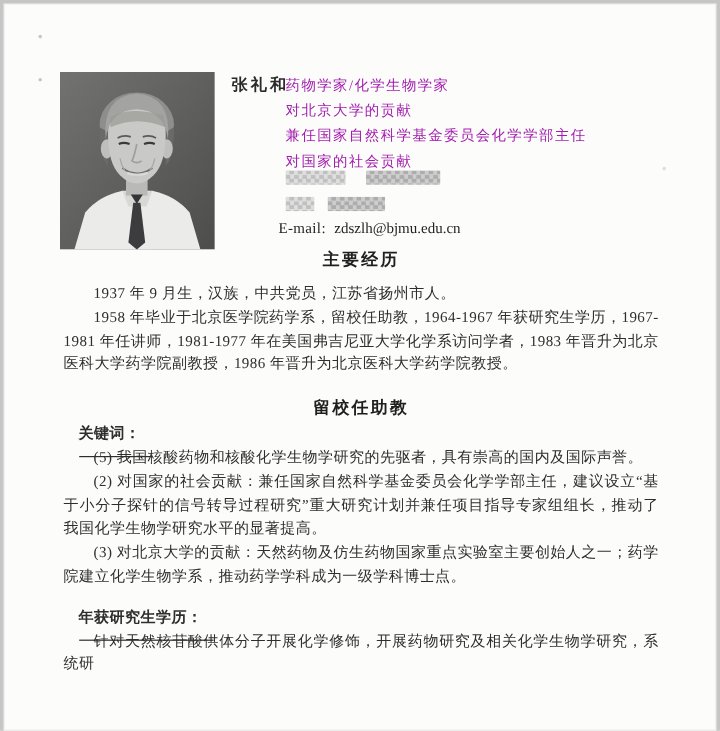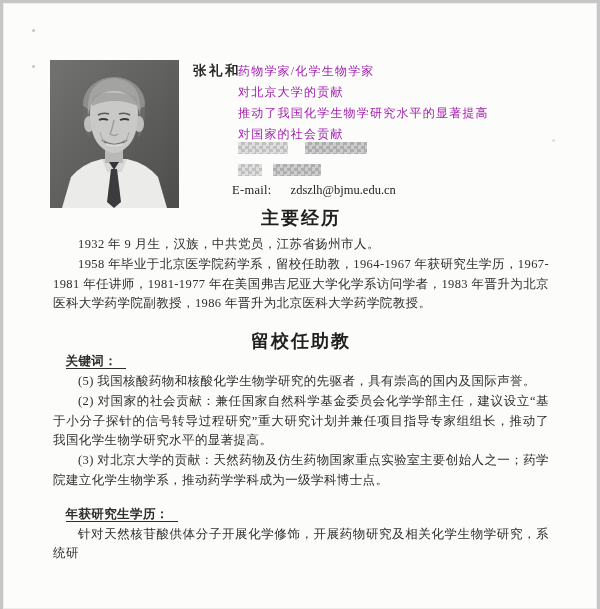--- a/index.html
+++ b/index.html
@@ -37,38 +37,38 @@
   .r1 { top:139px; }
   .r2 { top:161px; }
   .mosaic { display:inline-block; height:12px; vertical-align:top; border-radius:1px;
     background-color:#cfcfcf;
     background-image:repeating-conic-gradient(#c0c0c0 0% 25%, #dedede 0% 50%);
     background-size:7px 7px; }
   .mosaic.dk { background-image:repeating-conic-gradient(#adadad 0% 25%, #cdcdcd 0% 50%); }
 
   .email { position:absolute; left:229px; top:180px; font-size:12.5px; color:#242424; }
   .email .lbl { letter-spacing:.3px; }
-  .email .val { margin-left:19px; }
+  .email .val { margin-left:7px; }
 
   
   .content {
     position:absolute; left:50px; top:204px; width:496px;
     font-size:12.5px; line-height:19.8px; text-align:justify;
     letter-spacing:.4px;
   }
   .content h2 {
-    font-size:18px; line-height:22px; font-weight:bold; text-align:center;
+    font-size:14px; line-height:22px; font-weight:bold; text-align:center;
     letter-spacing:2px; color:#1f1f1f; margin:0 0 6px 0;
   }
   .content h2.h-second { margin:16px 0 0 0; }
   .content p { margin:0; text-indent:2em; }
   .content p.lbl { text-indent:1em; }
   .content p.lbl .u {
     font-weight:bold; border-bottom:1.2px solid #2e2e2e;
-    padding-right:9px; padding-bottom:0;
+    padding-right:9px; padding-bottom:12px;
   }
   .content p.det { margin-top:14px; }
   .content p.partial { text-indent:2em; }
 </style>
 </head>
 <body>
 
 <div class="page">
 
   <span class="speck s1"></span>
@@ -117,37 +117,37 @@
       <path d="M52,80 Q64,89 77,80" stroke="#6e6e6c" stroke-width="1.6" fill="none"></path>
       <path d="M50,72 Q51,78 54,82" stroke="#a8a8a6" stroke-width="1.1" fill="none"></path>
       <path d="M79,72 Q78,78 75,82" stroke="#a8a8a6" stroke-width="1.1" fill="none"></path>
       <path d="M56,84 Q64,87 73,84" stroke="#e0e0de" stroke-width="2" fill="none" opacity="0.8"></path>
     </svg>
   </div>
 
   <div class="name">张礼和</div>
   <div class="pline pl-title">药物学家/化学生物学家</div>
   <div class="pline pl-a1">对北京大学的贡献</div>
-  <div class="pline pl-a2">推动了我国化学生物学研究水平的显著提高</div>
+  <div class="pline pl-a2">兼任国家自然科学基金委员会化学学部主任</div>
   <div class="pline pl-a3">对国家的社会贡献</div>
 
   <div class="redact r1" style="left:235px;">
     <span class="mosaic" style="width:50px;"></span><span class="mosaic dk" style="width:62px; margin-left:17px;"></span>
   </div>
   <div class="redact r2" style="left:235px;">
     <span class="mosaic" style="width:24px;"></span><span class="mosaic dk" style="width:48px; margin-left:11px;"></span>
   </div>
 
   <div class="email">
     <span class="lbl">E-mail:</span><span class="val">zdszlh@bjmu.edu.cn</span>
   </div>
 
   <div class="content">
     <h2>主要经历</h2>
-    <p>1932 年 9 月生，汉族，中共党员，江苏省扬州市人。</p>
+    <p>1937 年 9 月生，汉族，中共党员，江苏省扬州市人。</p>
     <p>1958 年毕业于北京医学院药学系，留校任助教，1964-1967 年获研究生学历，1967-1981 年任讲师，1981-1977 年在美国弗吉尼亚大学化学系访问学者，1983 年晋升为北京医科大学药学院副教授，1986 年晋升为北京医科大学药学院教授。</p>
 
     <h2 class="h-second">留校任助教</h2>
     <p class="lbl"><span class="u">关键词：</span></p>
     <p>(5) 我国核酸药物和核酸化学生物学研究的先驱者，具有崇高的国内及国际声誉。</p>
     <p>(2) 对国家的社会贡献：兼任国家自然科学基金委员会化学学部主任，建议设立“基于小分子探针的信号转导过程研究”重大研究计划并兼任项目指导专家组组长，推动了我国化学生物学研究水平的显著提高。</p>
     <p>(3) 对北京大学的贡献：天然药物及仿生药物国家重点实验室主要创始人之一；药学院建立化学生物学系，推动药学学科成为一级学科博士点。</p>
     <p class="lbl det"><span class="u">年获研究生学历：</span></p>
     <p class="partial">针对天然核苷酸供体分子开展化学修饰，开展药物研究及相关化学生物学研究，系统研</p>
   </div>

